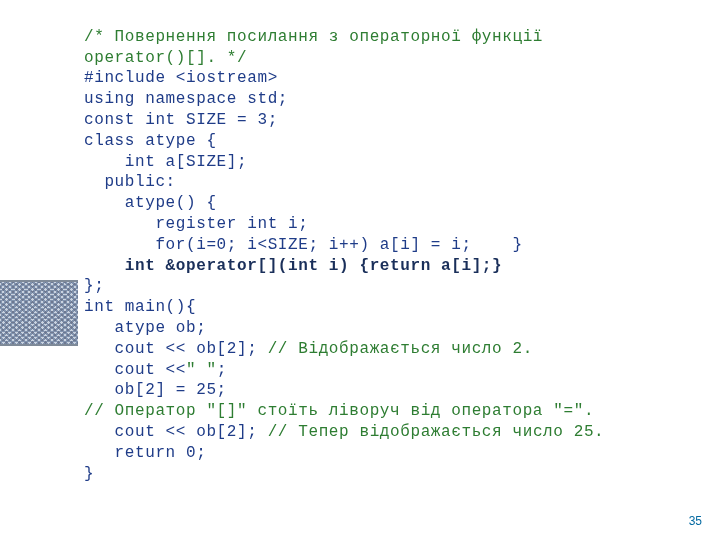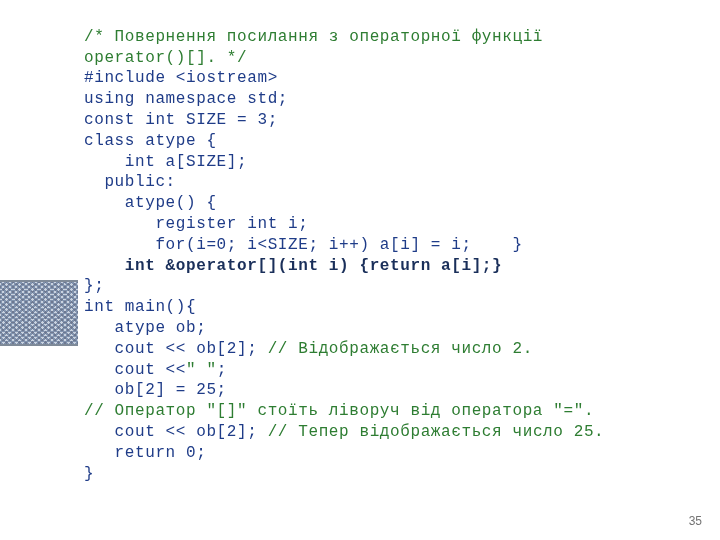--- a/index.html
+++ b/index.html
@@ -46,21 +46,21 @@
   .comment  { color: #2e7d32; }
   .normal   { color: #1f3c88; }
   .bold     { font-weight: bold; color: #1a2f5a; }
   .str      { color: #2e7d32; }
   .page-num {
     position: absolute;
     right: 18px;
     bottom: 10px;
     font-family: Arial, sans-serif;
     font-size: 12px;
-    color: #737373;
+    color: #0369a1;
     letter-spacing: 0;
   }
 </style>
 </head>
 <body>
 
 <div class="slide">
   <div class="side-decor"></div>
 
   <div class="code">

